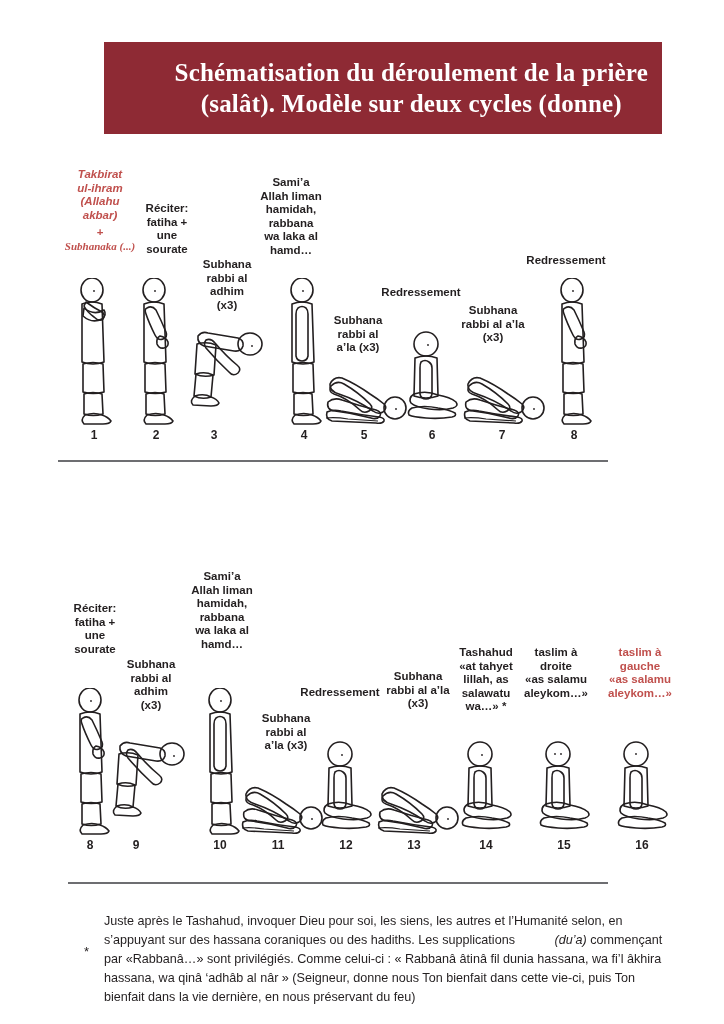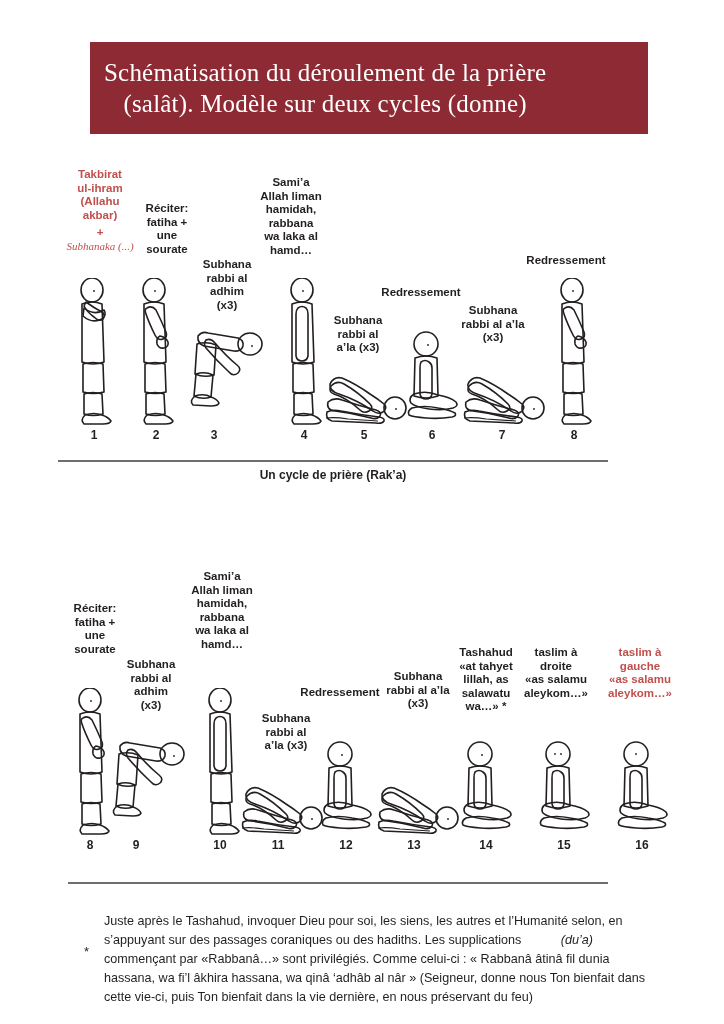--- a/index.html
+++ b/index.html
@@ -8,23 +8,23 @@
     background:#ffffff;
     font-family:"Liberation Sans", sans-serif;
     color:#231f20;
     position:relative;
     overflow:hidden;
   }
   .page{position:relative;width:724px;height:1024px;}
 
   
   .title-bar{
-    position:absolute;left:90px;top:42px;width:558px;height:92px;
+    position:absolute;left:104px;top:42px;width:558px;height:92px;
     background:#8e2a34;
-    display:flex;align-items:center;justify-content:flex-start;
+    display:flex;align-items:center;justify-content:flex-end;font-weight:bold;
   }
   .title-text{
     color:#ffffff;
     font-family:"Liberation Serif", serif;
     font-size:25px;line-height:31px;
     text-align:center;
     letter-spacing:.2px;
     padding:0 14px;
   }
   .title-text .l2{display:block;}
@@ -32,21 +32,21 @@
   
   .lbl{
     position:absolute;
     font-size:11.5px;
     line-height:13.5px;
     font-weight:bold;
     text-align:center;
     color:#231f20;
   }
   .lbl.red{color:#c0504d;}
-  .lbl.ital{font-style:italic;font-family:"Liberation Serif",serif;font-weight:normal;font-size:11px;}
+  .lbl.ital{font-style:italic;font-family:"Liberation Serif",serif;font-weight:bold;font-size:11px;}
 
   
   .fig{position:absolute;}
   .num{
     position:absolute;
     font-size:12px;font-weight:bold;text-align:center;
     width:40px;color:#231f20;
   }
 
   
@@ -69,21 +69,21 @@
 
 <div class="page">
 
   <div class="title-bar">
     <div class="title-text">
       <span>Schématisation du déroulement de la prière</span>
       <span class="l2">(salât). Modèle sur deux  cycles  (donne)</span>
     </div>
   </div>
 
-  <div class="lbl red" style="left:56px;top:168px;width:88px;">Takbirat<br>ul-ihram<br>(Allahu<br>akbar)</div>
+  <div class="lbl red" style="left:56px;top:168px;width:88px;font-style:italic;">Takbirat<br>ul-ihram<br>(Allahu<br>akbar)</div>
   <div class="lbl red" style="left:56px;top:226px;width:88px;">+</div>
   <div class="lbl red ital" style="left:36px;top:240px;width:128px;">Subhanaka (...)</div>
 
   <div class="lbl" style="left:128px;top:202px;width:78px;">Réciter:<br>fatiha +<br>une<br>sourate</div>
   <div class="lbl" style="left:188px;top:258px;width:78px;">Subhana<br>rabbi al<br>adhim<br>(x3)</div>
   <div class="lbl" style="left:248px;top:176px;width:86px;">Sami’a<br>Allah liman<br>hamidah,<br>rabbana<br>wa laka al<br>hamd…</div>
   <div class="lbl" style="left:320px;top:314px;width:76px;">Subhana<br>rabbi al<br>a’la (x3)</div>
   <div class="lbl" style="left:368px;top:286px;width:106px;">Redressement</div>
   <div class="lbl" style="left:450px;top:304px;width:86px;">Subhana<br>rabbi al a’la<br>(x3)</div>
   <div class="lbl" style="left:512px;top:254px;width:108px;">Redressement</div>
@@ -188,21 +188,20 @@
       <path d="M17 30 q5 -3 9 2 q5 10 10 22 q2 5 -3 7 q-5 2 -8 -4 q-6 -12 -9 -21 q-2 -5 1 -6 Z"></path>
       <path d="M30 58 q6 1 8 6 q1 5 -4 6 q-5 1 -7 -4 q-1 -6 3 -8 Z"></path>
       <path d="M15 86 q10 -3 20 0 l1 28 q-11 3 -21 0 Z"></path>
       <path d="M16 116 q9 -3 18 0 l1 20 q-10 3 -19 0 Z"></path>
       <path d="M17 137 q9 -3 17 0 q6 2 9 6 q-1 3 -8 3 l-19 0 q-4 -4 1 -9 Z"></path>
     </g>
   </svg>
   <div class="num" style="left:554px;top:428px;">8</div>
 
   <div class="rule" style="left:58px;top:460px;width:550px;"></div>
-  <div class="caption" style="left:58px;top:468px;width:550px;">Un cycle  de prière (Rak’a)</div>
 
   <div class="lbl" style="left:56px;top:602px;width:78px;">Réciter:<br>fatiha +<br>une<br>sourate</div>
   <div class="lbl" style="left:112px;top:658px;width:78px;">Subhana<br>rabbi al<br>adhim<br>(x3)</div>
   <div class="lbl" style="left:178px;top:570px;width:88px;">Sami’a<br>Allah liman<br>hamidah,<br>rabbana<br>wa laka al<br>hamd…</div>
   <div class="lbl" style="left:248px;top:712px;width:76px;">Subhana<br>rabbi al<br>a’la (x3)</div>
   <div class="lbl" style="left:286px;top:686px;width:108px;">Redressement</div>
   <div class="lbl" style="left:374px;top:670px;width:88px;">Subhana<br>rabbi al a’la<br>(x3)</div>
   <div class="lbl" style="left:448px;top:646px;width:76px;">Tashahud<br>«at tahyet<br>lillah, as<br>salawatu<br>wa…» *</div>
   <div class="lbl" style="left:518px;top:646px;width:76px;">taslim à<br>droite<br>«as salamu<br>aleykom…»</div>
   <div class="lbl red" style="left:600px;top:646px;width:80px;">taslim à<br>gauche<br>«as salamu<br>aleykom…»</div>
@@ -320,19 +319,19 @@
       <path d="M8 78 q12 -3 26 0 q12 2 17 5 q2 3 -3 4 q-12 2 -26 1 q-13 -1 -17 -3 q-2 -4 3 -7 Z"></path>
     </g>
   </svg>
   <div class="num" style="left:622px;top:838px;">16</div>
 
   <div class="rule" style="left:68px;top:882px;width:540px;"></div>
 
   <div class="ast" style="left:84px;top:944px;">*</div>
   <div class="para" style="left:104px;top:912px;width:560px;">
     <span>Juste après le Tashahud, invoquer Dieu pour soi, les siens, les autres et l’Humanité selon, en</span>
-    <span>s’appuyant sur des passages coraniques ou des hadiths. Les supplications </span><span class="it">(du’a)</span><span> commençant</span>
+    <span>s’appuyant sur des hassana coraniques ou des hadiths. Les supplications </span><span class="it">(du’a)</span><span> commençant</span>
     <span>par «Rabbanâ…» sont privilégiés. Comme celui-ci : « Rabbanâ âtinâ fil dunia hassana, wa fi’l</span>
     <span>âkhira hassana, wa qinâ ‘adhâb al nâr »  (Seigneur, donne nous Ton bienfait dans cette vie-ci,</span>
     <span>puis Ton bienfait dans la vie dernière, en nous préservant du feu)</span>
   </div>
 
 </div>
 
 </body></html>

